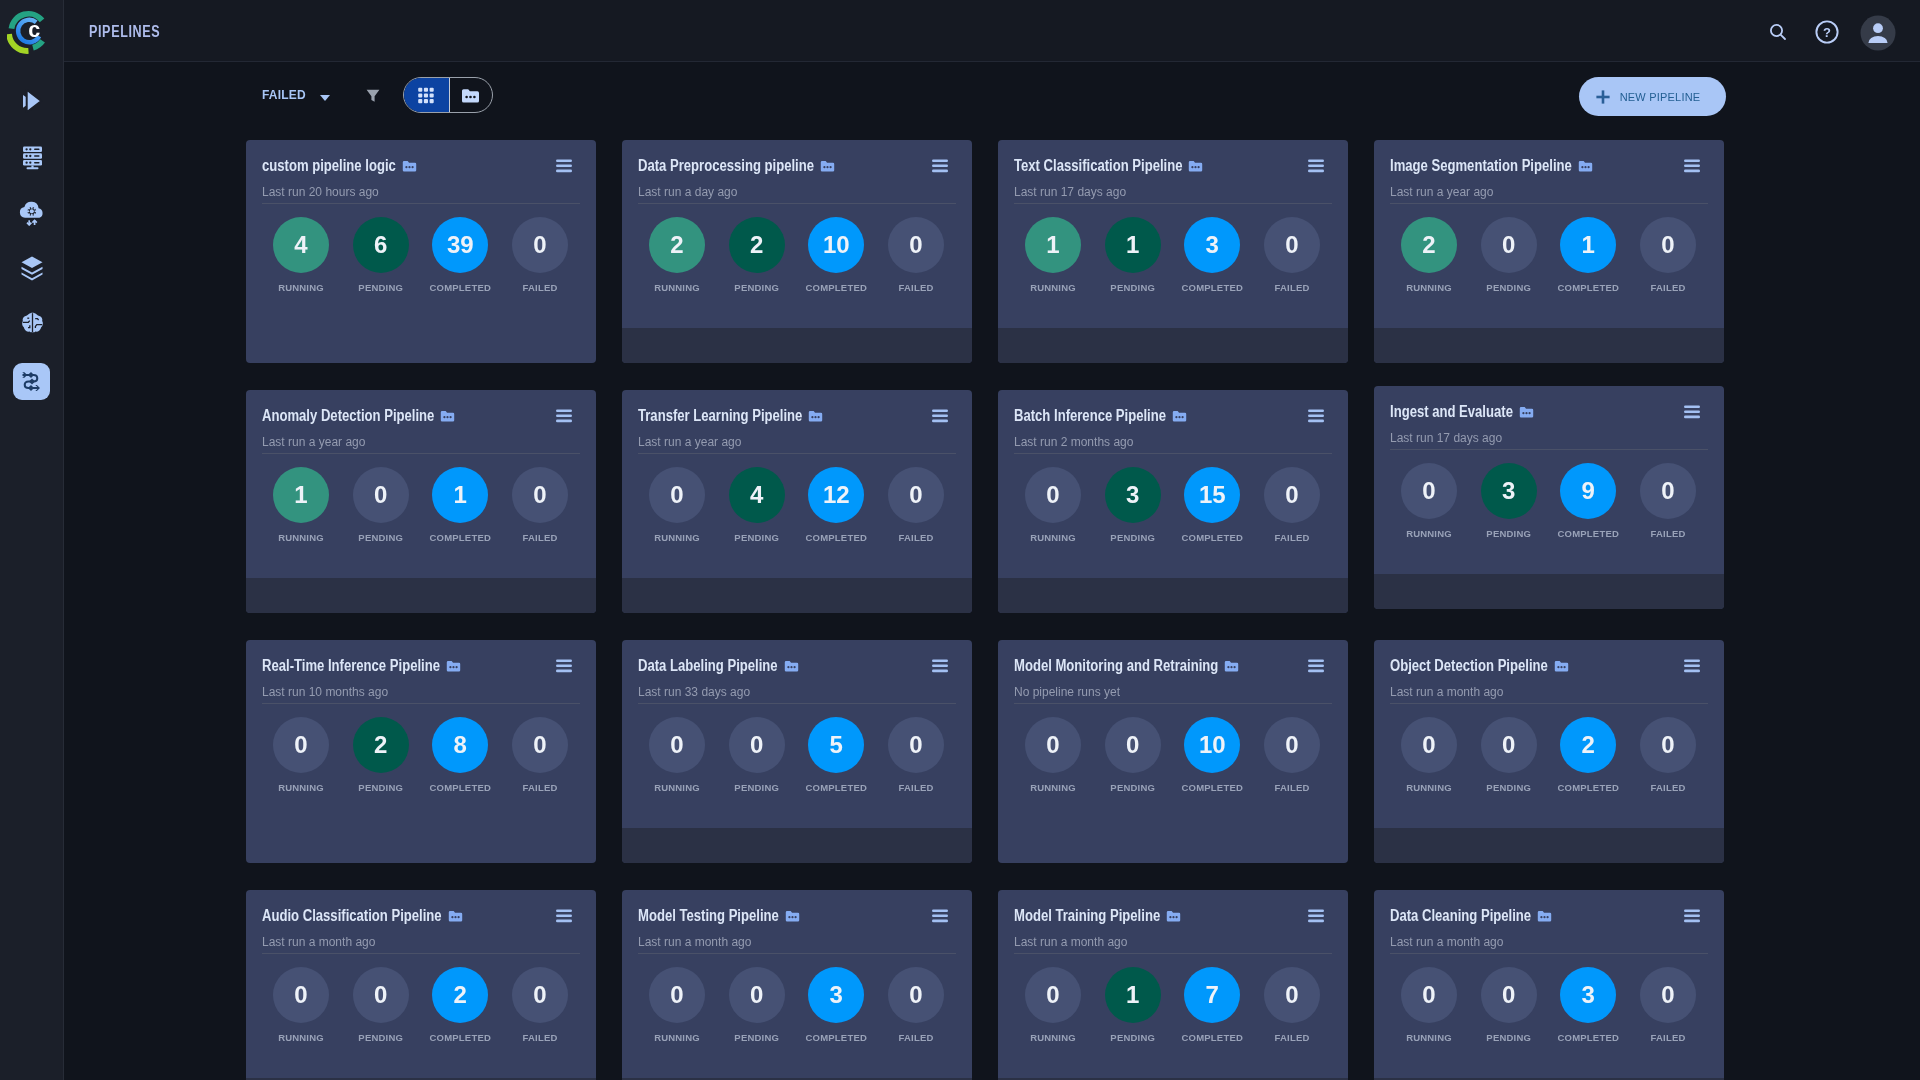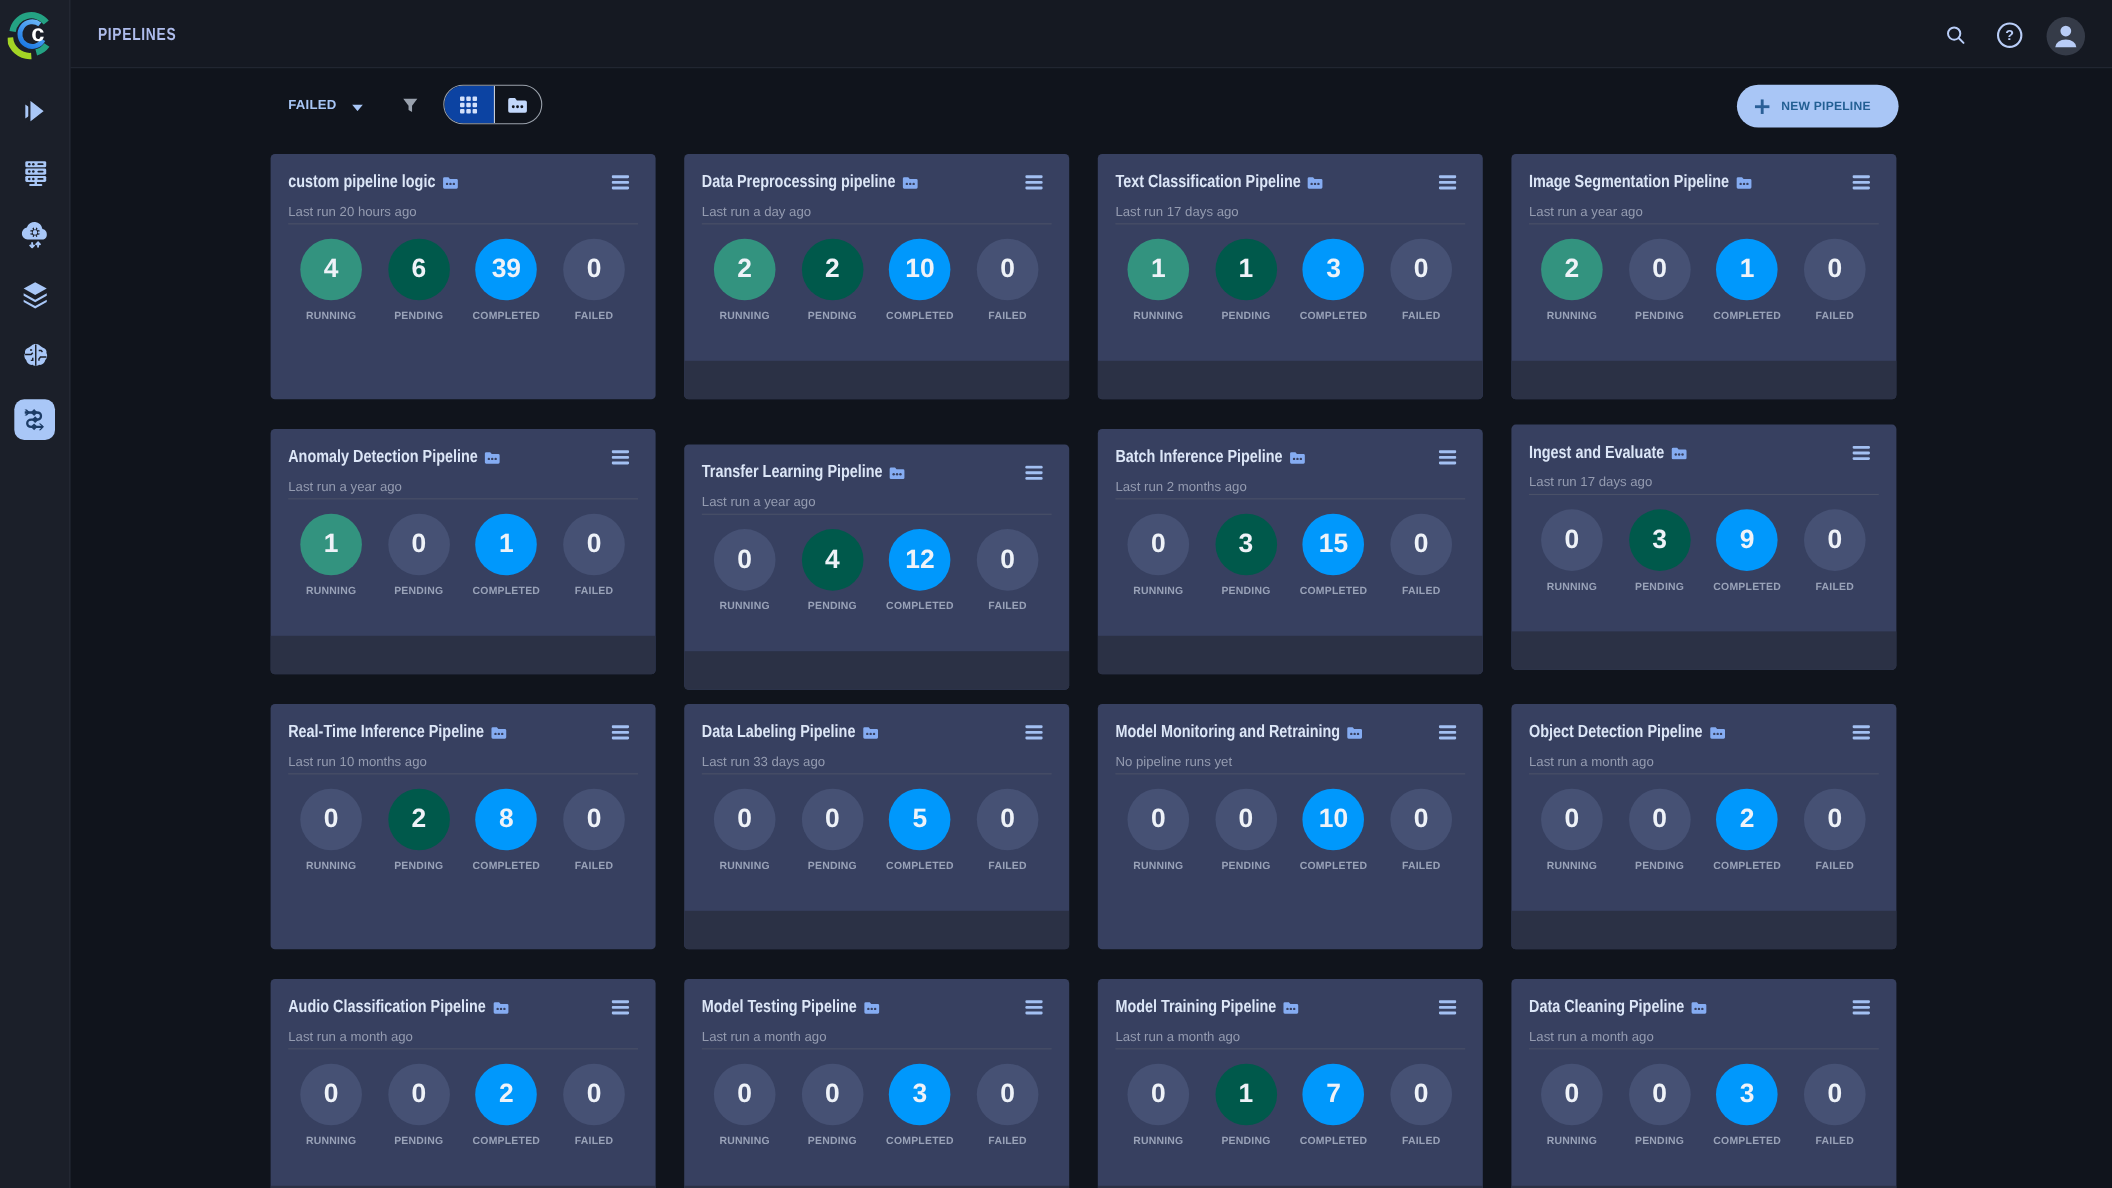--- a/index.html
+++ b/index.html
@@ -7,21 +7,21 @@
 #sidebar { position:absolute; left:0; top:0; width:64px; height:1080px; background:#1b1f29; border-right:1px solid #272c37; z-index:10; }
 .navic { position:absolute; left:0; width:64px; display:flex; justify-content:center; }
 .navsel { position:absolute; left:13px; top:363px; width:37px; height:37px; background:#a9c7f7; border-radius:9px; display:flex; align-items:center; justify-content:center; }
 #toolbar-recent { position:absolute; left:262px; top:87.5px; font-size:12px; font-weight:bold; letter-spacing:0.2px; color:#a8c6f6; }
 #caret { position:absolute; left:320px; top:94.5px; }
 #funnel { position:absolute; left:366px; top:89px; }
 #pill { position:absolute; left:403px; top:77px; width:90px; height:36px; border:1.5px solid #9aa1ab; border-radius:18px; overflow:hidden; display:flex; }
 #pill .seg1 { width:45.5px; height:100%; background:#0c43a2; border-right:1.5px solid #c6cbd4; display:flex; align-items:center; justify-content:center; }
 #pill .seg2 { flex:1; display:flex; align-items:center; justify-content:center; }
 #newbtn { position:absolute; left:1579px; top:77px; width:147px; height:39px; background:#a9c6f6; border-radius:19.5px; display:flex; align-items:center; justify-content:center; gap:10px; padding-right:9px; }
-#newbtn .txt { font-size:11px; font-weight:bold; letter-spacing:0.2px; color:#235f93; }
+#newbtn .txt { font-size:11px; font-weight:normal; letter-spacing:0.2px; color:#235f93; }
 .card { position:absolute; width:350px; height:223px; background:#374060; border-radius:4px; overflow:hidden; }
 .crow { position:absolute; left:16px; right:24px; top:18px; height:16px; display:flex; align-items:center; }
 .ctitle { font-size:16px; font-weight:bold; color:#dce6f7; white-space:nowrap; transform:scaleX(0.818); transform-origin:left center; }
 .spacer { flex:1; }
 .csub { position:absolute; left:16px; top:45px; font-size:12px; color:#949bb0; }
 .cdiv { position:absolute; left:16px; right:16px; top:63px; height:1px; background:#4a5168; }
 .ccircles { position:absolute; left:0; top:77px; width:100%; height:56px; }
 .circ { position:absolute; top:0; width:56px; height:56px; border-radius:50%; color:#eef2f8; font-size:24px; font-weight:bold; text-align:center; line-height:56px; }
 .clbl { position:absolute; top:65px; width:90px; text-align:center; font-size:9.5px; font-weight:bold; letter-spacing:0.2px; color:#99a2b8; }
 .cfoot { position:absolute; left:0; bottom:0; width:100%; height:35px; background:#2b3145; display:flex; align-items:center; padding-left:16px; padding-top:3px; }
@@ -352,21 +352,21 @@
       <div class="clbl" style="left:10px">RUNNING</div>
       <div class="circ" style="left:106.69999999999999px;background:#465174">0</div>
       <div class="clbl" style="left:89.69999999999999px">PENDING</div>
       <div class="circ" style="left:186.3px;background:#0098fc">1</div>
       <div class="clbl" style="left:169.3px">COMPLETED</div>
       <div class="circ" style="left:266px;background:#465174">0</div>
       <div class="clbl" style="left:249px">FAILED</div>
     </div>
 <div class="cfoot"></div>
 </div>
-<div class="card" style="left:622px;top:404px">
+<div class="card" style="left:622px;top:390px">
 <div class="crow">
       <div class="ctitle" style="margin-right:-30.6px">Transfer Learning Pipeline</div>
       <svg width="15" height="12" viewBox="0 0 19 15" style="flex:none">
         <path d="M1 2.8 a1.6 1.6 0 0 1 1.6 -1.6 h4.6 l1.7 2.1 h7.5 a1.6 1.6 0 0 1 1.6 1.6 v8 a1.6 1.6 0 0 1 -1.6 1.6 h-13.8 a1.6 1.6 0 0 1 -1.6 -1.6 Z" fill="#85acf2"></path>
         <g fill="#374060">
           <circle cx="5.6" cy="9" r="1.4"></circle>
           <circle cx="9.5" cy="9" r="1.4"></circle>
           <circle cx="13.4" cy="9" r="1.4"></circle>
         </g>
       </svg>

